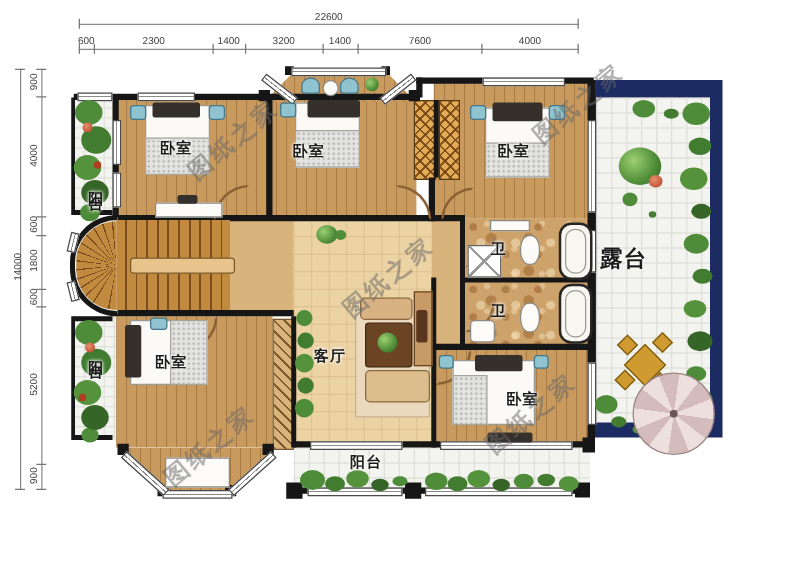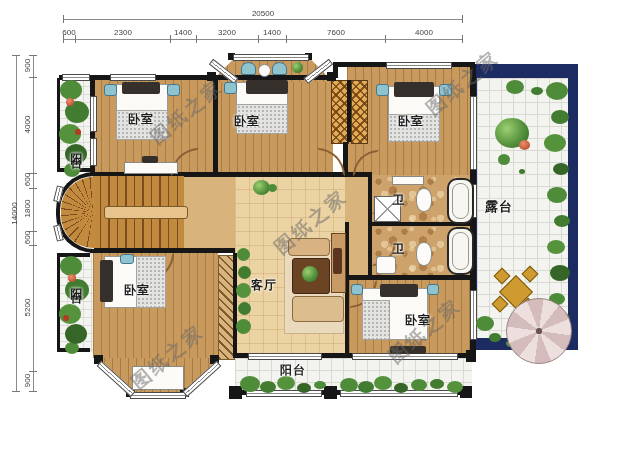--- a/index.html
+++ b/index.html
@@ -75,21 +75,21 @@
 </style>
 </head>
 <body>
 
 <div class="canvas">
 
   <div class="abs">
     <div class="dimline" style="left:63px;top:19px;width:400px;height:1px"></div>
     <div class="tickv" style="left:63px;top:15px"></div>
     <div class="tickv" style="left:462px;top:15px"></div>
-    <div class="dimtext" style="left:233px;top:9px;width:60px">20500</div>
+    <div class="dimtext" style="left:233px;top:9px;width:60px">22600</div>
     <div class="dimline" style="left:63px;top:39px;width:400px;height:1px"></div>
     <div class="tickv" style="left:63px;top:35px"></div>
     <div class="tickv" style="left:75px;top:35px"></div>
     <div class="tickv" style="left:170px;top:35px"></div>
     <div class="tickv" style="left:196px;top:35px"></div>
     <div class="tickv" style="left:258px;top:35px"></div>
     <div class="tickv" style="left:286px;top:35px"></div>
     <div class="tickv" style="left:385px;top:35px"></div>
     <div class="tickv" style="left:462px;top:35px"></div>
     <div class="dimtext" style="left:49px;top:28px;width:40px">600</div>
@@ -296,21 +296,21 @@
   <div class="roomlabel" style="left:247px;top:121px">卧室</div>
   <div class="roomlabel" style="left:411px;top:121px">卧室</div>
   <div class="roomlabel" style="left:137px;top:290px">卧室</div>
   <div class="roomlabel" style="left:418px;top:320px">卧室</div>
   <div class="roomlabel" style="left:264px;top:285px">客厅</div>
   <div class="roomlabel" style="left:399px;top:200px">卫</div>
   <div class="roomlabel" style="left:399px;top:249px">卫</div>
   <div class="roomlabel vert" style="left:76px;top:146px">阳台</div>
   <div class="roomlabel vert" style="left:76px;top:281px">阳台</div>
   <div class="roomlabel" style="left:293px;top:370px">阳台</div>
-  <div class="roomlabel" style="left:499px;top:207px;font-size:13px">露台</div>
+  <div class="roomlabel" style="left:499px;top:207px;font-size:18px">露台</div>
 
   <div class="wm" style="left:187px;top:112px">图纸之家</div>
   <div class="wm" style="left:463px;top:83px">图纸之家</div>
   <div class="wm" style="left:311px;top:222px">图纸之家</div>
   <div class="wm" style="left:168px;top:357px">图纸之家</div>
   <div class="wm" style="left:425px;top:331px">图纸之家</div>
 
 
 </div>
 

